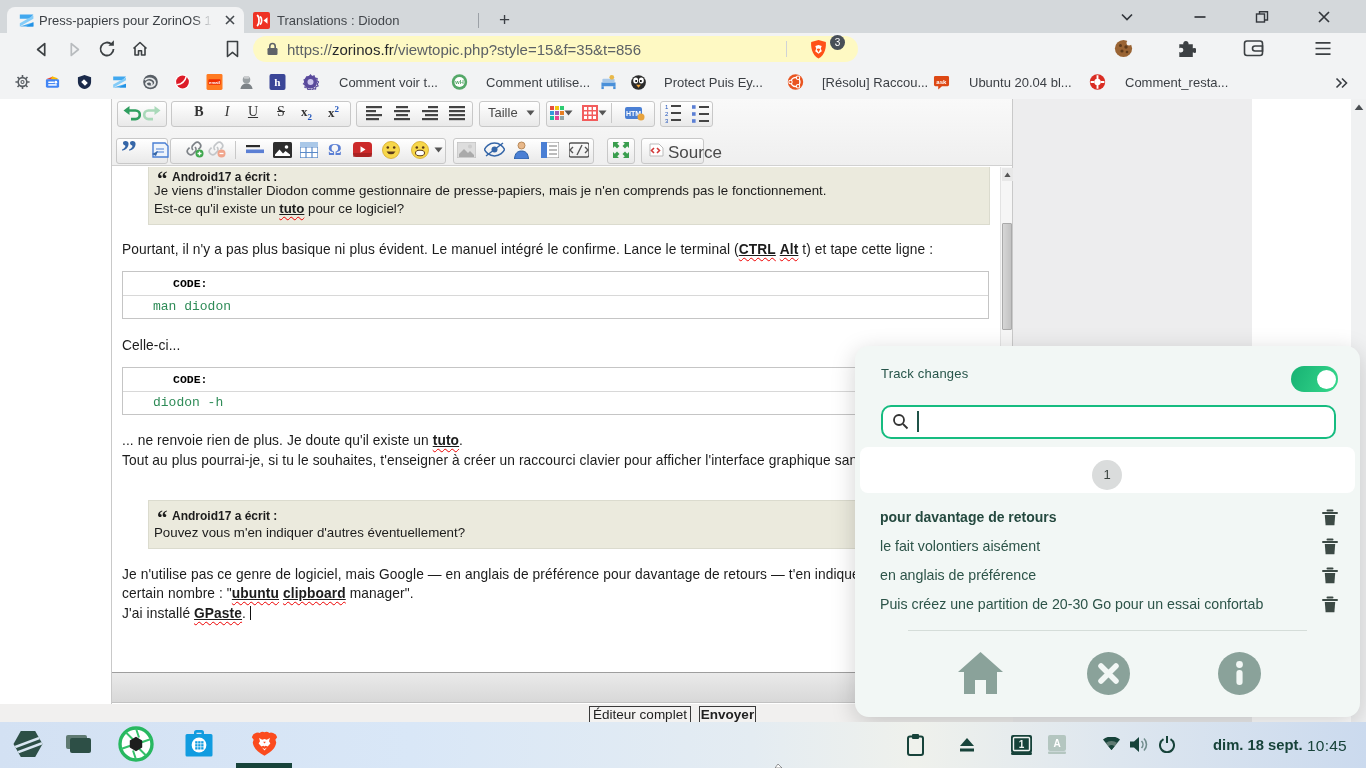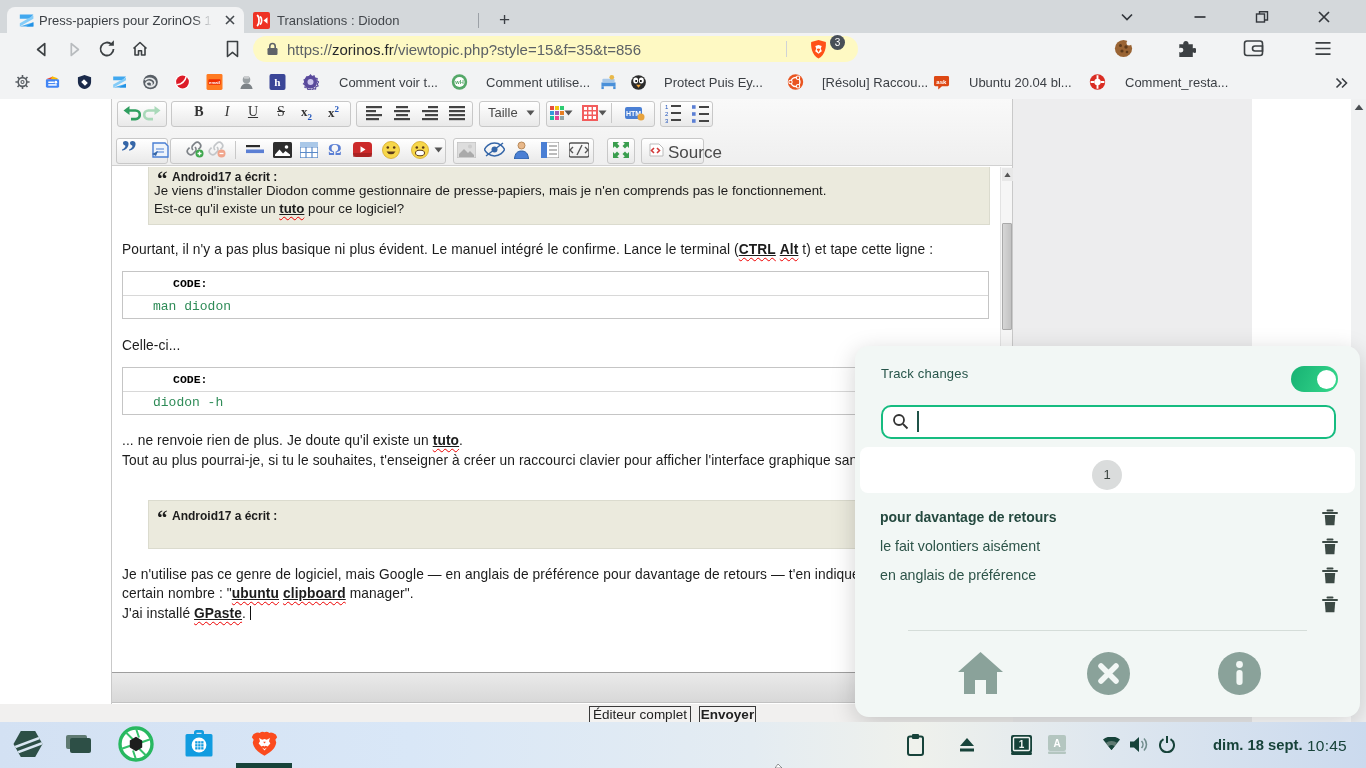--- a/index.html
+++ b/index.html
@@ -466,20 +466,21 @@
       <div class="codebox" style="top:200px;height:48px">
         <div class="codehead">CODE:</div>
           <div class="codeline"></div>
         <div class="codebody">diodon -h</div>
       </div>
       <div class="para" style="left:10px;top:266px">... ne renvoie rien de plus. Je doute qu'il existe un <span class="uw"><i>tuto</i></span>.</div>
       <div class="para" style="left:10px;top:286px">Tout au plus pourrai-je, si tu le souhaites, t'enseigner à créer un raccourci clavier pour afficher l'interface graphique sans passer</div>
 
       <div class="quote" style="left:36px;top:333px;width:842px;height:49px">
         <div class="qhead" style="top:9px"><span class="qmark">“</span><span style="margin-left:15px">Android17 a écrit :</span></div>
+        <div class="qbody" style="top:24px">Pouvez vous m'en indiquer d'autres éventuellement?</div>
       </div>
       <div class="para" style="left:10px;top:400px">Je n'utilise pas ce genre de logiciel, mais Google — en anglais de préférence pour davantage de retours — t'en indique un</div>
       <div class="para" style="left:10px;top:419px">certain nombre : "<span class="uw"><i>ubuntu</i></span> <span class="uw"><i>clipboard</i></span> manager".</div>
       <div class="para" style="left:10px;top:439px">J'ai installé <span class="uw"><i>GPaste</i></span>. <span style="display:inline-block;width:1px;height:14px;background:#111;vertical-align:-2px"></span></div>
     </div>
     <div id="escroll">
       <div class="abs" style="left:1px;top:1px;width:11px;height:13px;background:#e8e8e8">
           <svg class="abs" style="left:2px;top:4px" width="7" height="6" viewBox="0 0 7 6">
             <path d="M3.5 .5L6.6 5H.4z" fill="#555"></path>
           </svg>
@@ -497,20 +498,21 @@
   <svg class="abs" style="left:37px;top:67px" width="17" height="17" viewBox="0 0 17 17">
       <circle cx="7" cy="7" r="5" fill="none" stroke="#283593" stroke-width="1.8" style="stroke:#333"></circle>
       <path d="M11 11l4.5 4.5" stroke="#333" stroke-width="1.8"></path>
     </svg>
   <div class="abs" style="left:62px;top:65px;width:1.5px;height:21px;background:#1f5348"></div>
   <div class="abs" style="left:5px;top:101px;width:495px;height:46px;background:#fff;border-radius:8px"></div>
   <div class="abs" style="left:237px;top:114px;width:30px;height:30px;border-radius:50%;background:#dadcdc;color:#3a433f;font-size:13px;text-align:center;line-height:30px">1</div>
   <div class="abs" style="left:25px;top:163px;font-size:14px;font-weight:bold;color:#24493f;letter-spacing:0px">pour davantage de retours</div>
   <div class="abs" style="left:25px;top:192px;font-size:14.2px;color:#2d5449;letter-spacing:0px">le fait volontiers aisément</div>
   <div class="abs" style="left:25px;top:221px;font-size:14.2px;color:#2d5449;letter-spacing:0px">en anglais de préférence</div>
+  <div class="abs" style="left:25px;top:250px;font-size:14.2px;color:#2d5449;letter-spacing:0px">Puis créez une partition de 20-30 Go pour un essai confortab</div>
   <div class="abs" style="left:53px;top:284px;width:399px;height:1px;background:#d5ddd9"></div>
 
   <svg class="abs" style="left:103px;top:306px" width="45" height="42" viewBox="0 0 45 42">
       <path d="M22.5 0L45 20h-6v22H28V28H17v14H6V20H0z" fill="#8aa29a"></path>
     </svg>
   <svg class="abs" style="left:232px;top:306px" width="43" height="43" viewBox="0 0 43 43">
       <circle cx="21.5" cy="21.5" r="21.5" fill="#8aa29a"></circle>
       <path d="M14 14l15 15M29 14L14 29" stroke="#f2f7f5" stroke-width="5.5" stroke-linecap="round"></path>
     </svg>
   <svg class="abs" style="left:363px;top:306px" width="43" height="43" viewBox="0 0 43 43">

